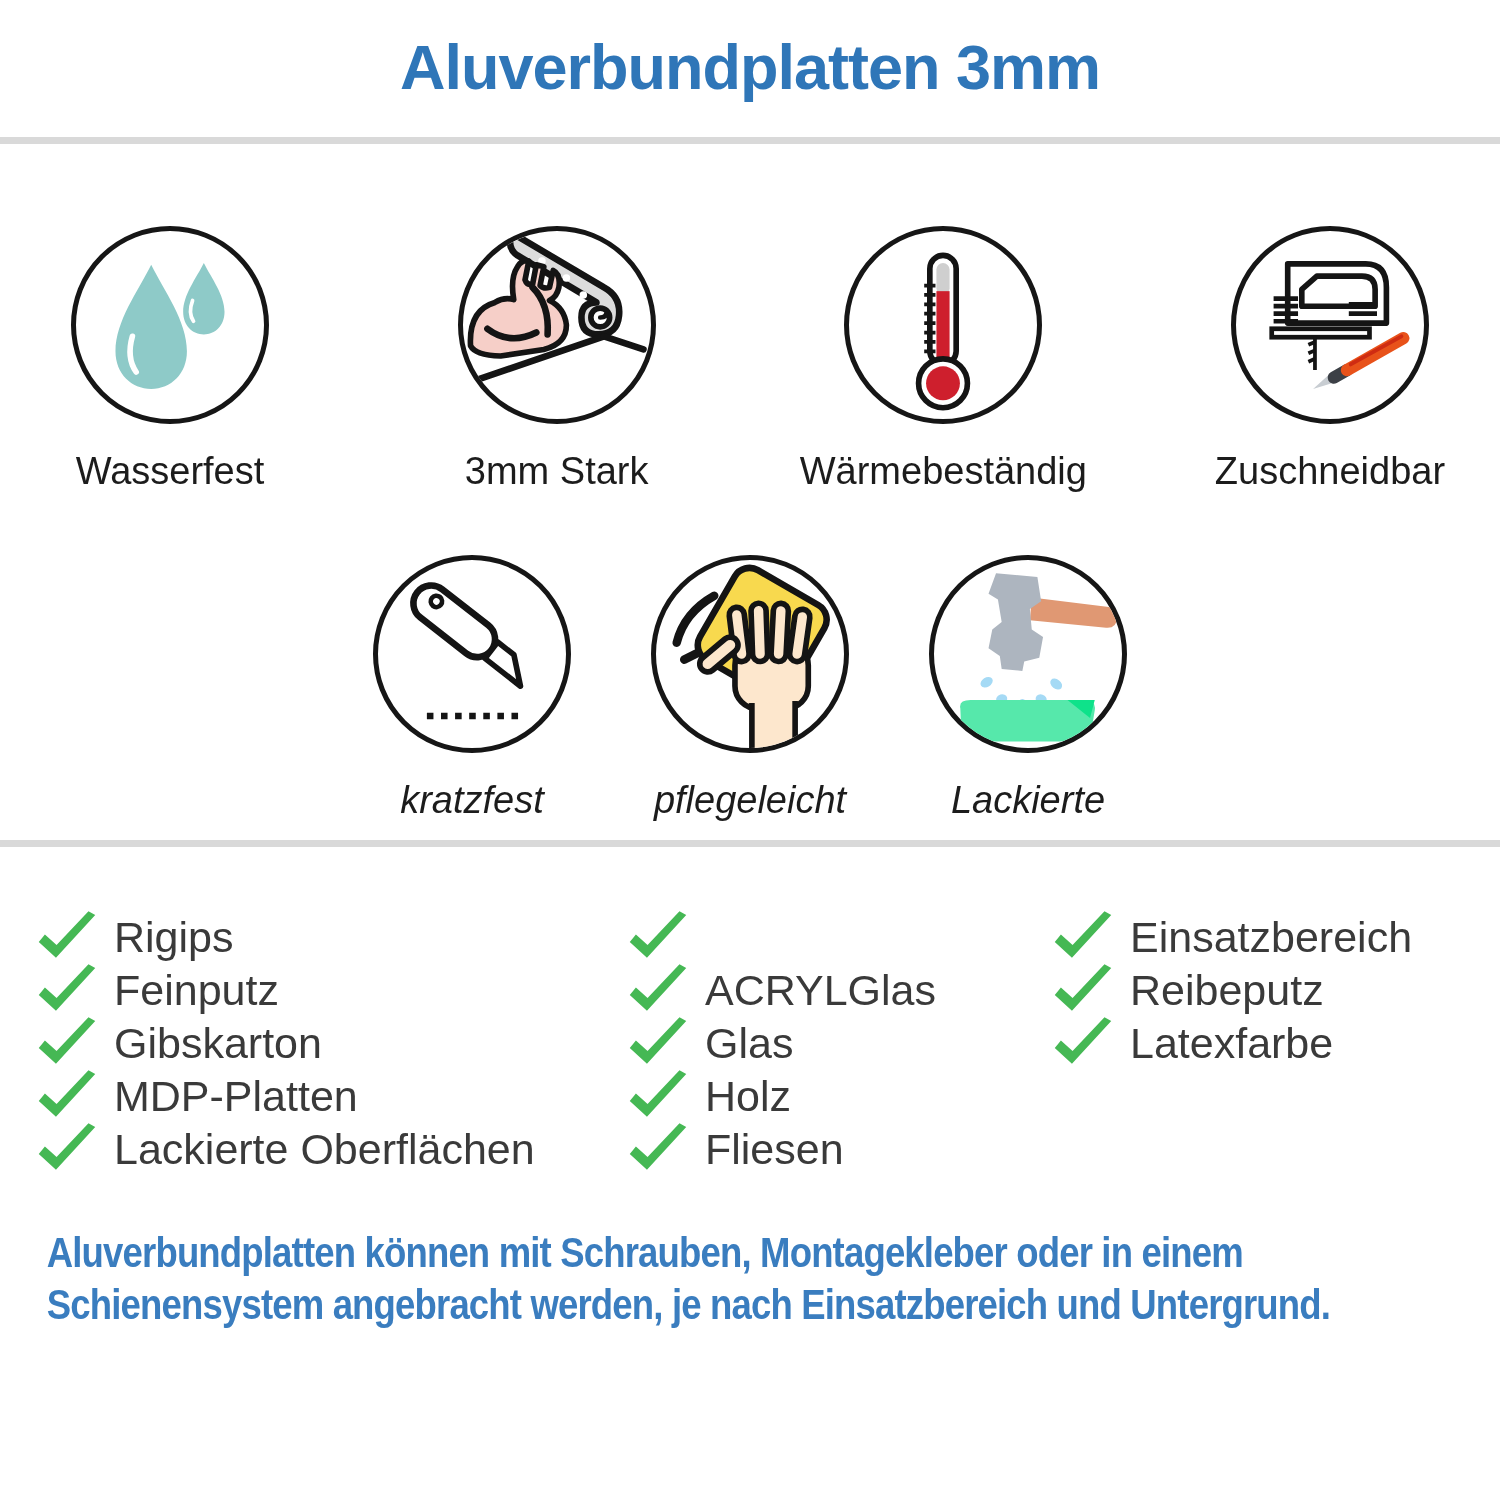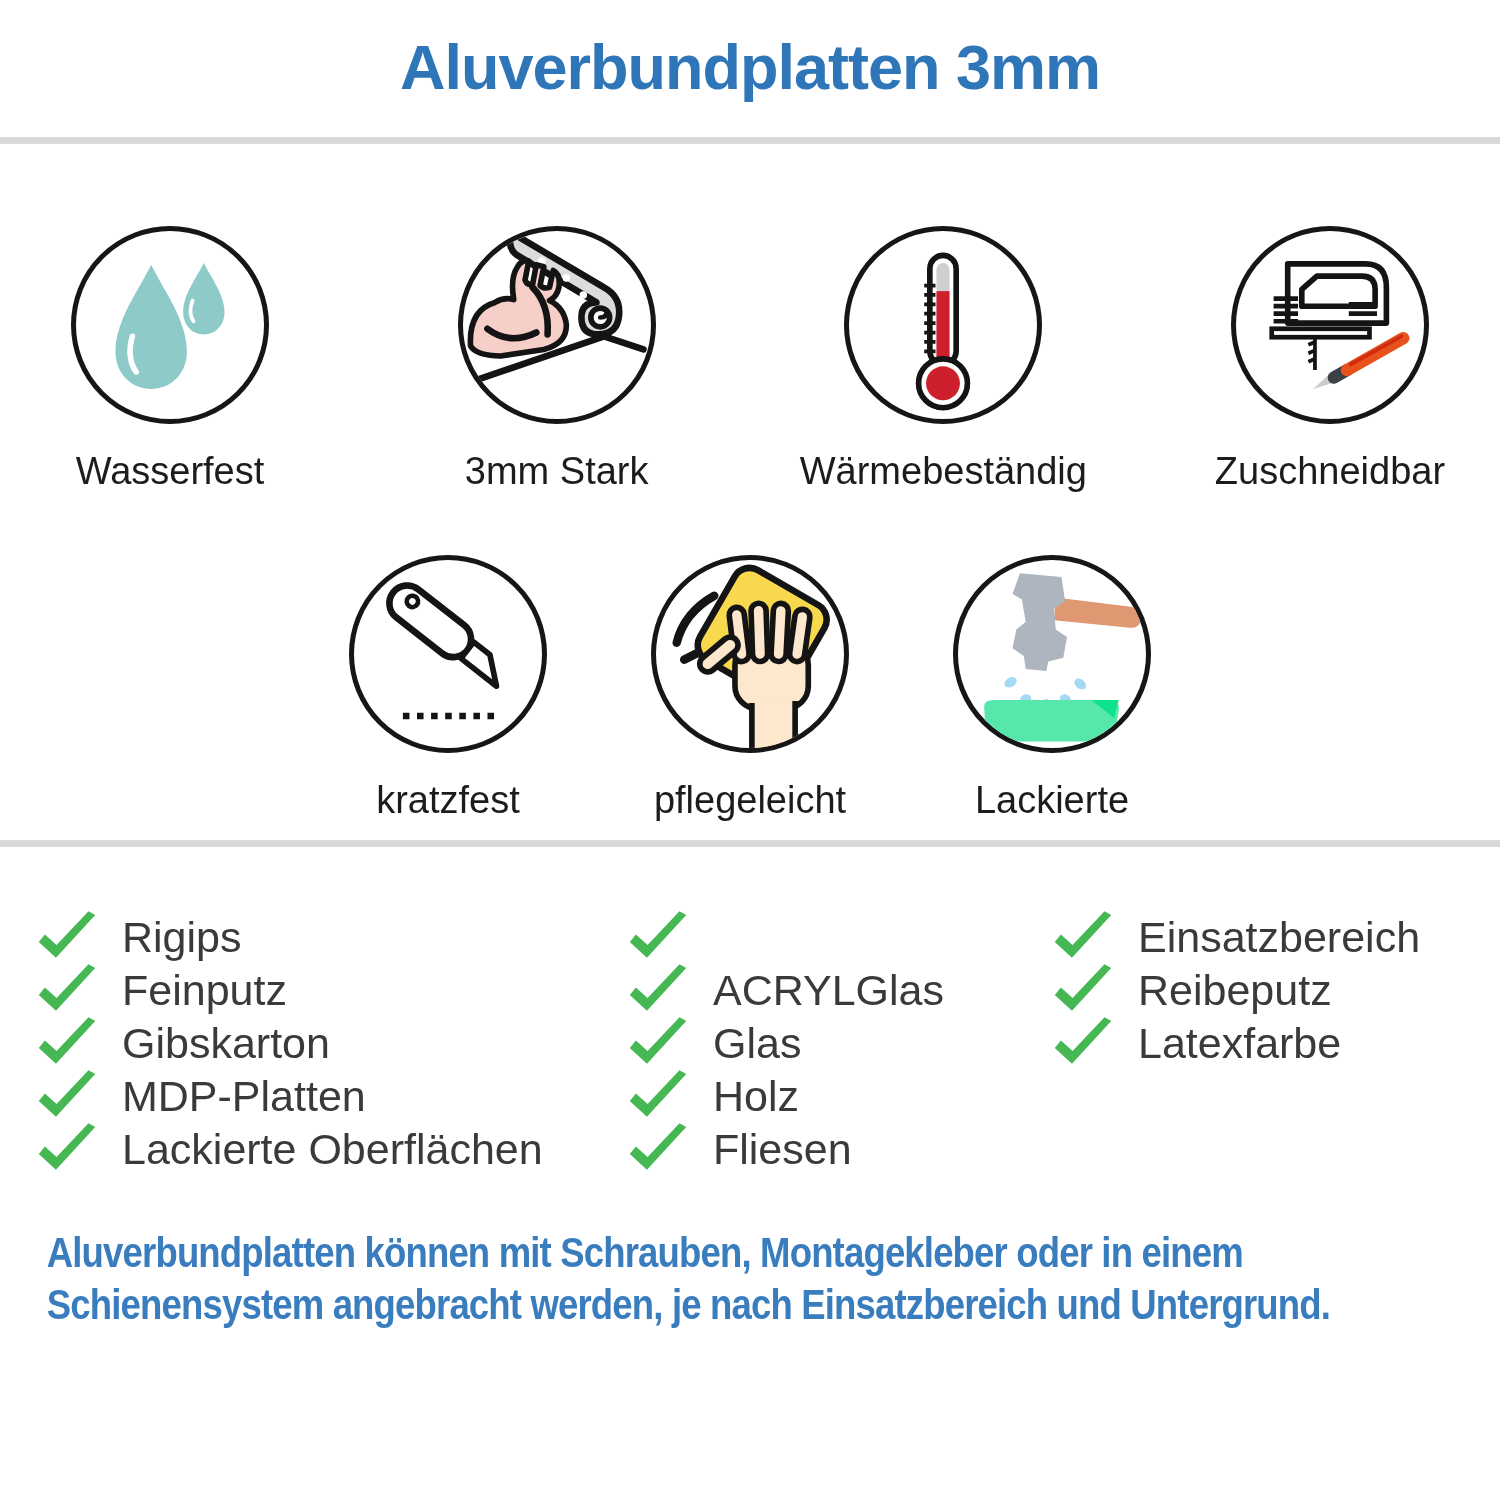--- a/index.html
+++ b/index.html
@@ -11,38 +11,38 @@
     font-size:63px;line-height:1.08;
   }
   h1.title{padding-top:25px;color:var(--title-blue,#2f76b8);}
   h2.title{margin-top:110px;color:var(--section-blue,#2e87ca);}
   .divider{width:1500px;height:7px;background:var(--divider-gray,#d9d9d9);}
   .divider.d1{margin-top:36px;}
   .divider.d2{margin-top:18px;}
 
   .features-row{display:flex;}
   .features-row.row1{margin-top:82px;padding:0 71px;justify-content:space-between;}
-  .features-row.row2{margin-top:62px;justify-content:center;gap:104px;}
+  .features-row.row2{margin-top:62px;justify-content:center;gap:80px;font-style:italic;}
   .feature{width:198px;display:flex;flex-direction:column;align-items:center;}
   .circle{
     width:198px;height:198px;border:5px solid #161616;border-radius:50%;
     box-sizing:border-box;background:#fff;overflow:hidden;flex:none;
   }
   .circle svg{width:100%;height:100%;display:block;}
   .flabel{
     margin-top:27px;font-size:38px;color:var(--label-text,#1c1c1c);
     white-space:nowrap;line-height:1.1;
   }
 
   .substrates{display:flex;margin-top:64px;padding-left:36px;box-sizing:border-box;width:1500px;}
   .col{list-style:none;margin:0;padding:0;}
   .col.c1{width:591px;}
   .col.c2{width:425px;}
   .col.c3{flex:1;}
-  .item{display:flex;align-items:center;gap:24px;height:53px;text-align:center;}
+  .item{display:flex;align-items:center;gap:16px;height:53px;text-align:center;}
   .item .check{width:62px;height:54px;flex:none;}
   .item .itext{font-size:43px;color:var(--list-text,#3a3a3a);white-space:nowrap;line-height:1;}
 
   .footer{
     margin-top:50px;padding-left:55px;color:var(--footer-blue,#3a7dbf);
     font-size:43px;font-weight:700;letter-spacing:-1px;line-height:1.22;
     transform:scaleX(0.85);transform-origin:left top;white-space:nowrap;
   }
 </style>
 </head>

